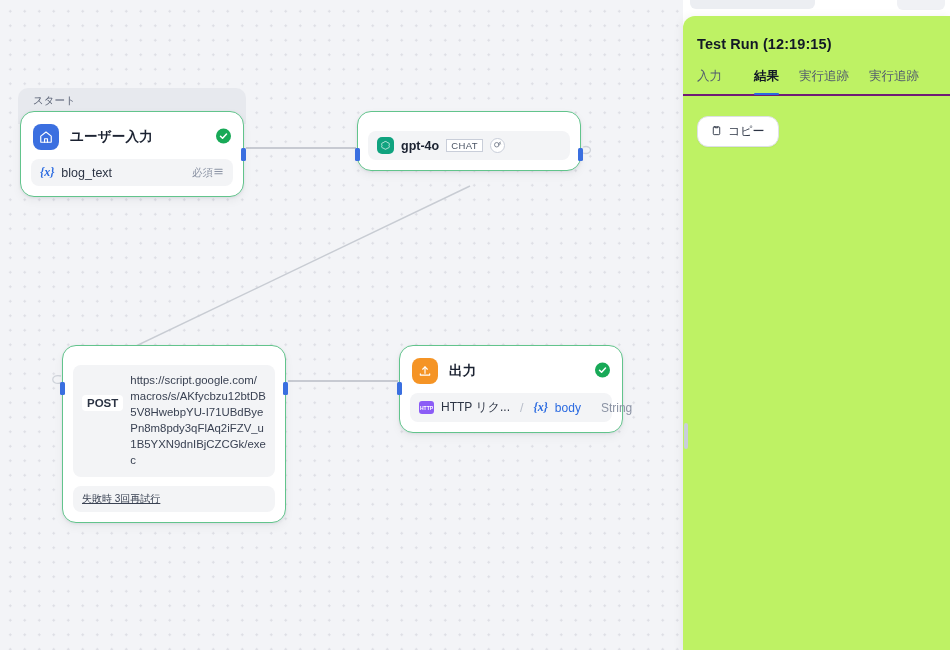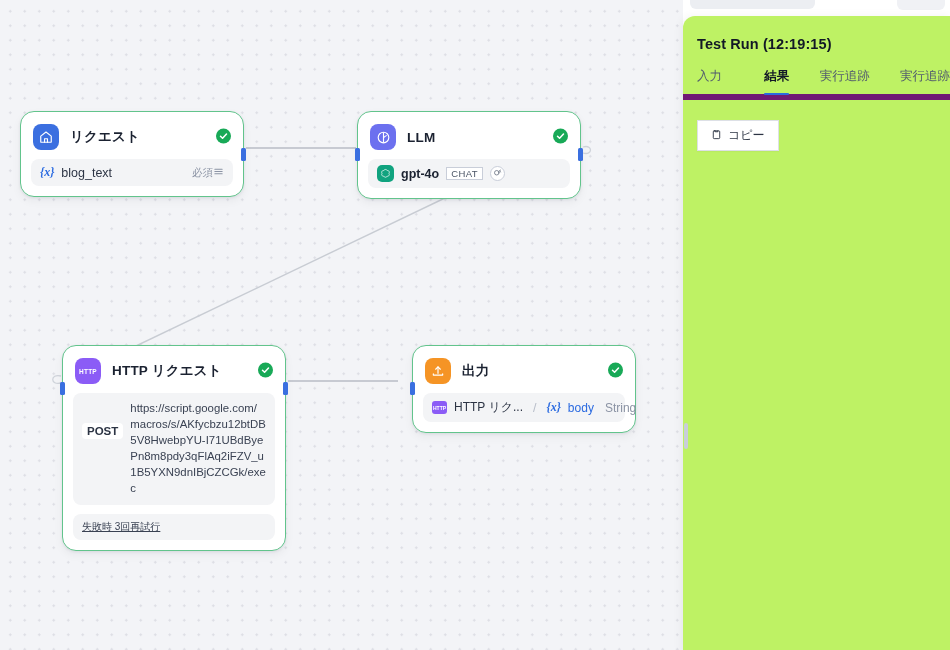--- a/index.html
+++ b/index.html
@@ -138,69 +138,68 @@
     padding: 2px 5px; font-size: 11.5px; font-weight: 700; color: #2c3444;
     flex: 0 0 auto; margin-top: 22px;
   }
   .url-text {
     font-size: 11.4px; line-height: 1.40; color: #3a4253;
     word-break: break-all;
   }
   .retry-row { font-size: 10px; color: #3a4253; text-decoration: underline; }
 
   
-  #node-output { left: 412px; top: 345px; width: 224px; }
+  #node-output { left: 399px; top: 345px; width: 224px; }
   .icon-out { background: #f59425; }
   .mini-http {
     display:inline-flex; align-items:center; justify-content:center;
     width: 15px; height: 13px; border-radius: 3px;
     background: #8b5cf6; color:#fff; font-size:5px; font-weight:700;
     flex: 0 0 auto;
   }
   .out-src { font-size: 12px; color: #2c3444; white-space: nowrap; }
   .out-sep { color: #b8bec9; margin: 0 3px; }
   .out-body { font-size: 12px; font-weight: 400; color: #2a6ae0; }
-  .out-type { font-size: 12px; color: #8b93a4; margin-left: 4px; }
+  .out-type { font-size: 12px; color: #8b93a4; margin-left: 13px; }
 
   
   #panel {
     position: absolute; right: 0; top: 16px;
     width: 267px; height: 638px;
     background: #bef264;
     border-top-left-radius: 12px;
     box-shadow: -2px 0 10px rgba(16,24,40,.05);
     overflow: hidden;
   }
   #panel-title {
     font-size: 14.5px; font-weight: 700; color: #121826;
     padding: 20px 0 0 14px; letter-spacing: .1px;
   }
   #panel-tabs {
     display: flex; gap: 20px;
     padding: 16px 0 0 14px;
-    border-bottom: 6px solid #701a75;
-    justify-content: space-between;
+    border-bottom: 2px solid #701a75;
   }
   .tab {
     font-size: 12.5px; color: #525c6e; padding-bottom: 9px;
     position: relative; cursor: pointer; white-space: nowrap;
   }
   .tab.active { color: #121826; font-weight: 700; margin-left: 12px; }
   .tab.active::after {
     content: ""; position: absolute; left: 0; right: 0; bottom: -1px;
     height: 2.5px; background: #2a6ae0; border-radius: 2px;
   }
   #panel-body { padding: 20px 14px 0 14px; }
   #result-text {
     font-size: 13px; color: #1d2430; letter-spacing: .2px;
     margin-bottom: 14px;
   }
   #copy-btn {
     display: inline-flex; align-items: center; gap: 6px;
-    border: 1px solid #dde0e6; border-radius: 0;
+    border: 1px solid #dde0e6; border-radius: 11px;
     background: #fff; padding: 6px 13px;
     font-size: 12px; color: #2c3444; cursor: pointer;
     box-shadow: 0 1px 1px rgba(16,24,40,.03);
   }
 
   
   #panel-handle {
     position: absolute; left: 684px; top: 423px;
     width: 4px; height: 26px; border-radius: 3px;
     background: #c9ced9; cursor: col-resize;
@@ -230,31 +229,34 @@
 
       <path d="M 583 147 C 593 144 593 156 583 153" fill="none" stroke="#cfd3da" stroke-width="1.3"></path>
 
       <path d="M 470 186 L 90 368" fill="none" stroke="#c8ccd3" stroke-width="1.4"></path>
 
       <path d="M 61 376 C 50 373 50 386 61 383" fill="none" stroke="#cfd3da" stroke-width="1.3"></path>
 
       <path d="M 288 381 L 398 381" fill="none" stroke="#b9bdc6" stroke-width="1.4"></path>
     </svg>
 
+    <div id="start-tab">
+      <span>スタート</span>
+    </div>
 
     <div class="node" id="node-user-input">
       <div class="port right"></div>
       <div class="node-head">
         <div class="node-icon icon-home">
           <svg width="14" height="14" viewBox="0 0 24 24" fill="none" stroke="#ffffff" stroke-width="2" stroke-linecap="round" stroke-linejoin="round">
             <path d="M3 10.5 L12 3.5 L21 10.5 V20 a1 1 0 0 1 -1 1 H4 a1 1 0 0 1 -1 -1 Z"></path>
             <path d="M9.5 21 v-6 h5 v6"></path>
           </svg>
         </div>
-        <div class="node-title">リクエスト</div>
+        <div class="node-title">ユーザー入力</div>
         <div class="node-check">
           <svg width="9" height="9" viewBox="0 0 24 24" fill="none" stroke="#ffffff" stroke-width="4" stroke-linecap="round" stroke-linejoin="round">
               <path d="M4 12.5 L9.5 18 L20 6.5"></path>
             </svg>
         </div>
       </div>
       <div class="node-row">
         <span class="var-chip">{x}</span>
         <span>blog_text</span>
         <span class="row-right">
@@ -264,66 +266,40 @@
                 <path d="M4 7h16M4 12h16M4 17h16"></path>
               </svg>
           </span>
         </span>
       </div>
     </div>
 
     <div class="node" id="node-llm">
       <div class="port left"></div>
       <div class="port right"></div>
-      <div class="node-head">
-        <div class="node-icon icon-llm">
-          <svg width="15" height="15" viewBox="0 0 24 24" fill="none" stroke="#ffffff" stroke-width="1.8">
-            <circle cx="12" cy="12" r="8.5"></circle>
-              <path d="M12 4.5 v15" stroke-linecap="round"></path>
-            <path d="M12 12 l4.5 -3" stroke-linecap="round"></path>
-          </svg>
-        </div>
-        <div class="node-title">LLM</div>
-        <div class="node-check">
-          <svg width="9" height="9" viewBox="0 0 24 24" fill="none" stroke="#ffffff" stroke-width="4" stroke-linecap="round" stroke-linejoin="round">
-              <path d="M4 12.5 L9.5 18 L20 6.5"></path>
-            </svg>
-        </div>
-      </div>
       <div class="node-row">
         <span class="openai-dot">
           <svg width="11" height="11" viewBox="0 0 24 24" fill="none" stroke="#ffffff" stroke-width="1.6">
             <path d="M12 3.2c2 0 3.4 1.2 3.9 2.4 1.3-.3 2.9.1 3.9 1.8 1 1.7.5 3.3-.3 4.3.8 1 1.3 2.6.3 4.3-1 1.7-2.6 2.1-3.9 1.8-.5 1.2-1.9 2.4-3.9 2.4s-3.4-1.2-3.9-2.4c-1.3.3-2.9-.1-3.9-1.8-1-1.7-.5-3.3.3-4.3-.8-1-1.3-2.6-.3-4.3 1-1.7 2.6-2.1 3.9-1.8C8.6 4.4 10 3.2 12 3.2z"></path>
           </svg>
         </span>
         <span class="model-name">gpt-4o</span>
         <span class="badge-chat">CHAT</span>
         <span class="badge-round">
           <svg width="9" height="9" viewBox="0 0 24 24" fill="none" stroke="#6b7383" stroke-width="2.2" stroke-linecap="round">
             <circle cx="10" cy="10" r="6"></circle>
               <path d="M16 6 l4 -3 M18.5 5.5 l1.5 2.5"></path>
           </svg>
         </span>
       </div>
     </div>
 
     <div class="node" id="node-http">
       <div class="port left"></div>
       <div class="port right"></div>
-      <div class="node-head">
-        <div class="node-icon icon-http">
-          <span>HTTP</span>
-        </div>
-        <div class="node-title">HTTP リクエスト</div>
-        <div class="node-check">
-          <svg width="9" height="9" viewBox="0 0 24 24" fill="none" stroke="#ffffff" stroke-width="4" stroke-linecap="round" stroke-linejoin="round">
-              <path d="M4 12.5 L9.5 18 L20 6.5"></path>
-            </svg>
-        </div>
-      </div>
       <div class="node-row http-row">
         <span class="method">POST</span>
         <span class="url-text">https://script.google.com/macros/s/AKfycbzu12btDB5V8HwebpYU-I71UBdByePn8m8pdy3qFlAq2iFZV_u1B5YXN9dnIBjCZCGk/exec</span>
       </div>
       <div class="node-row retry-row">
         <span>失敗時 3回再試行</span>
       </div>
     </div>
 
     <div class="node" id="node-output">

